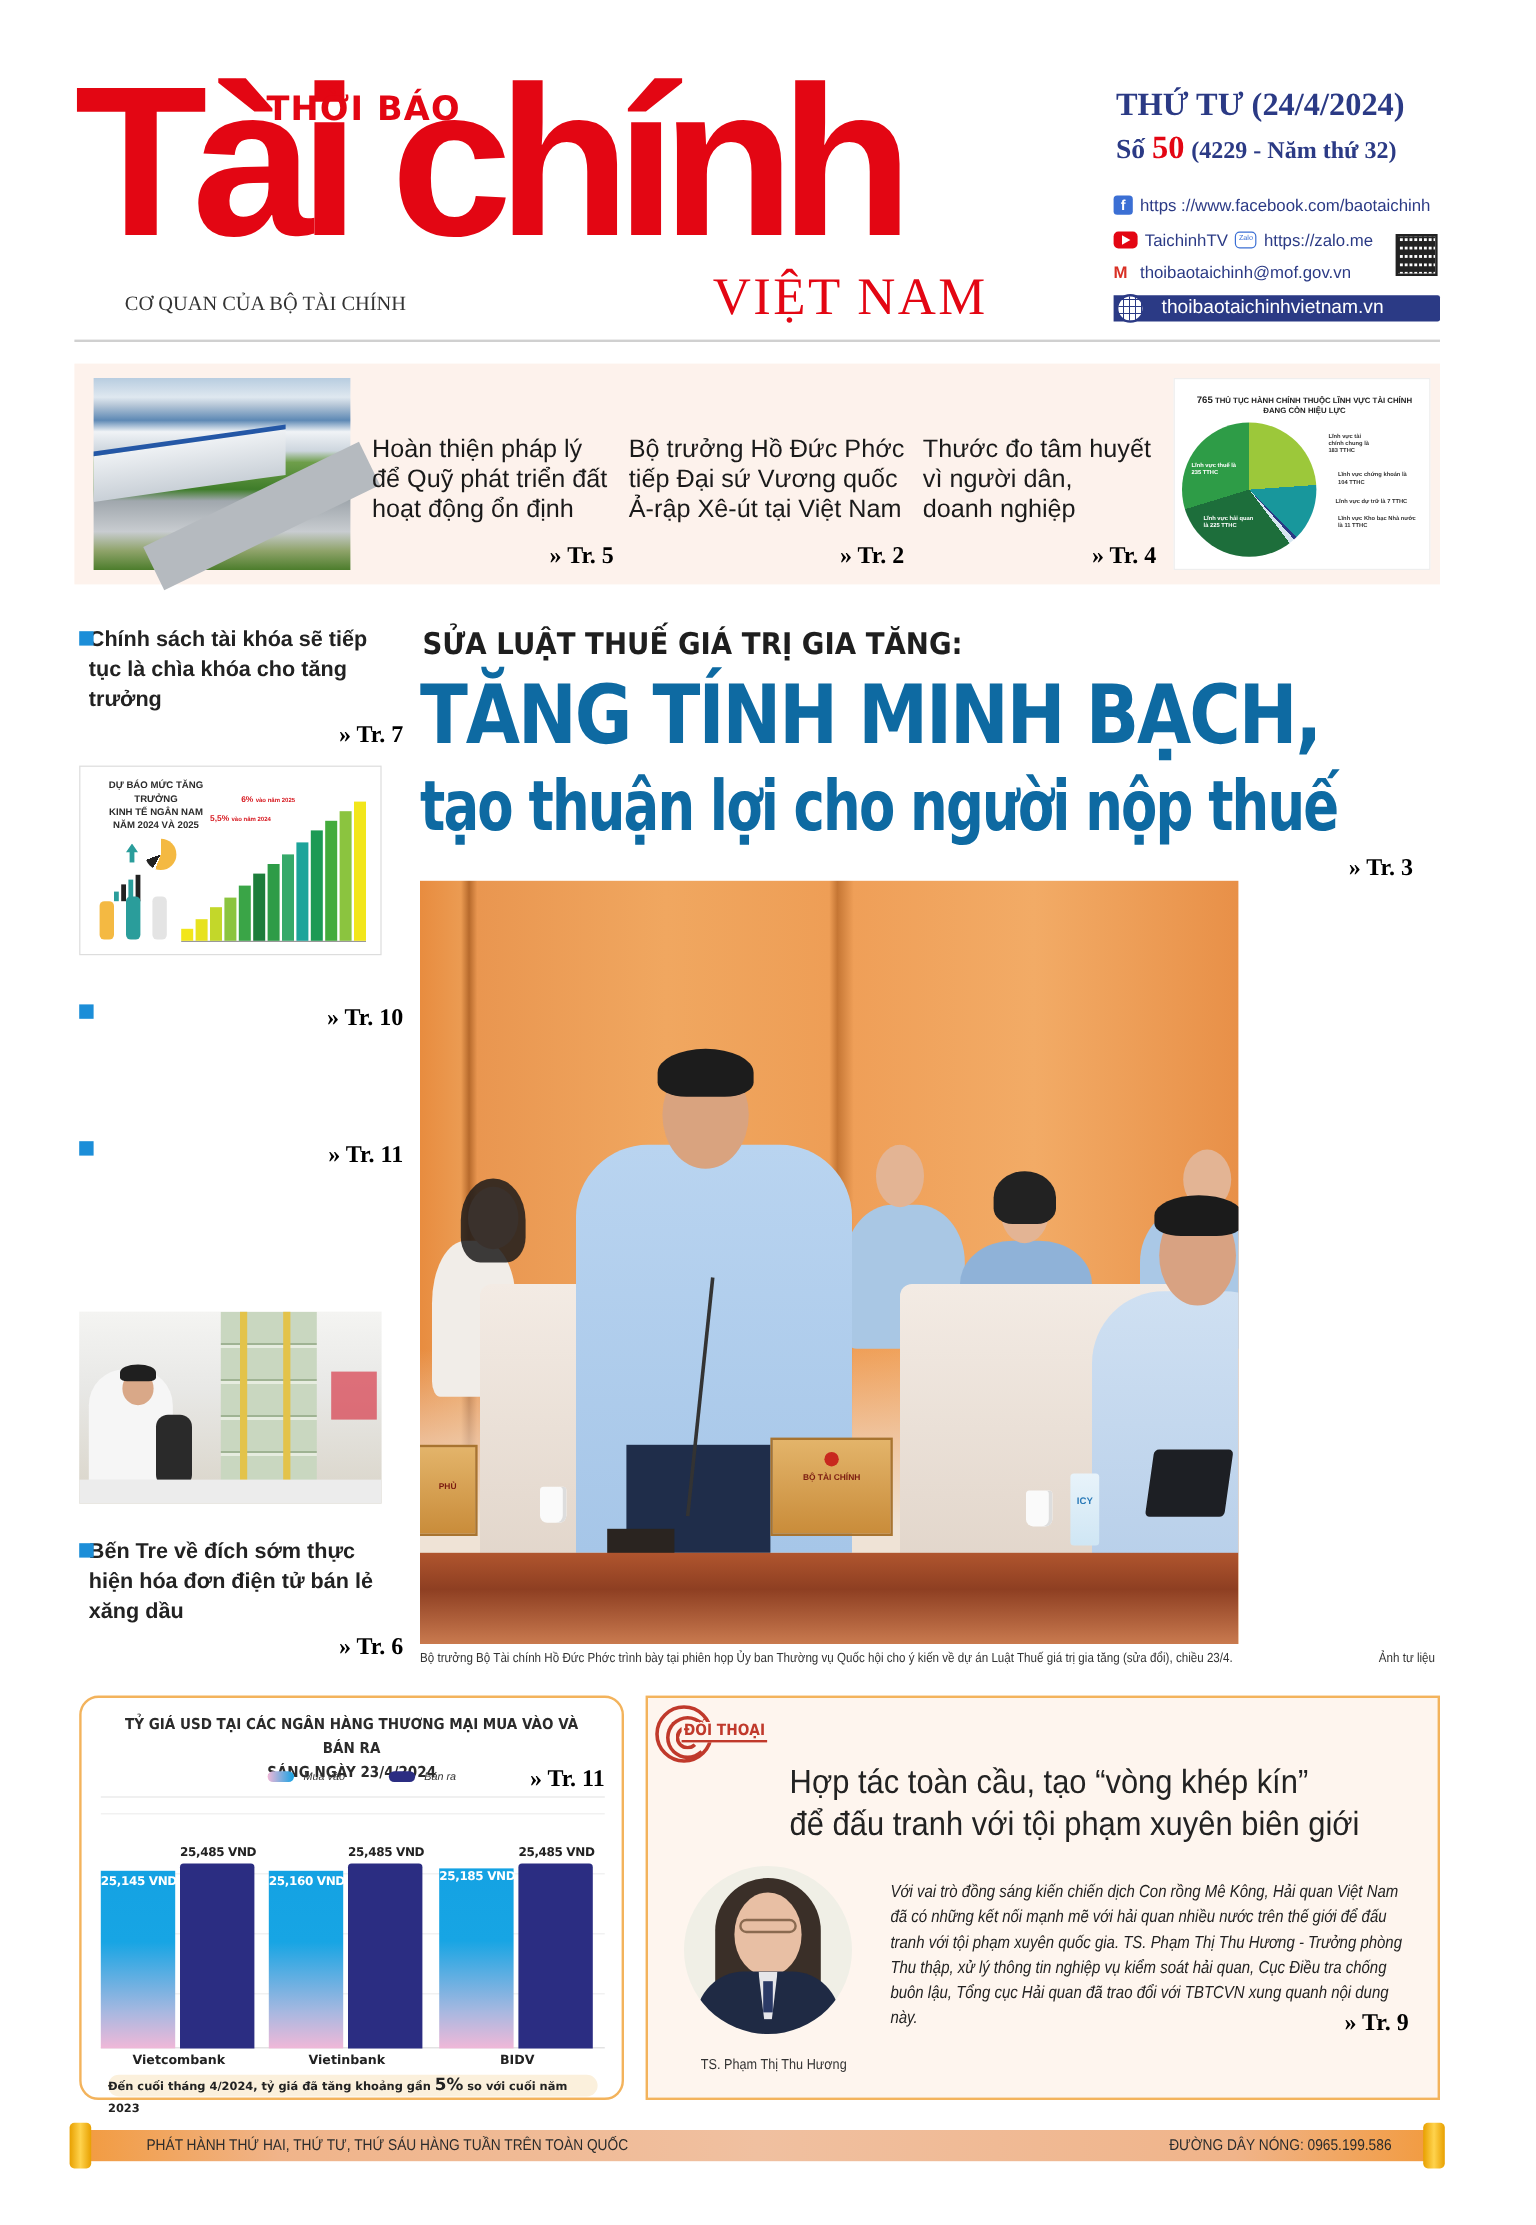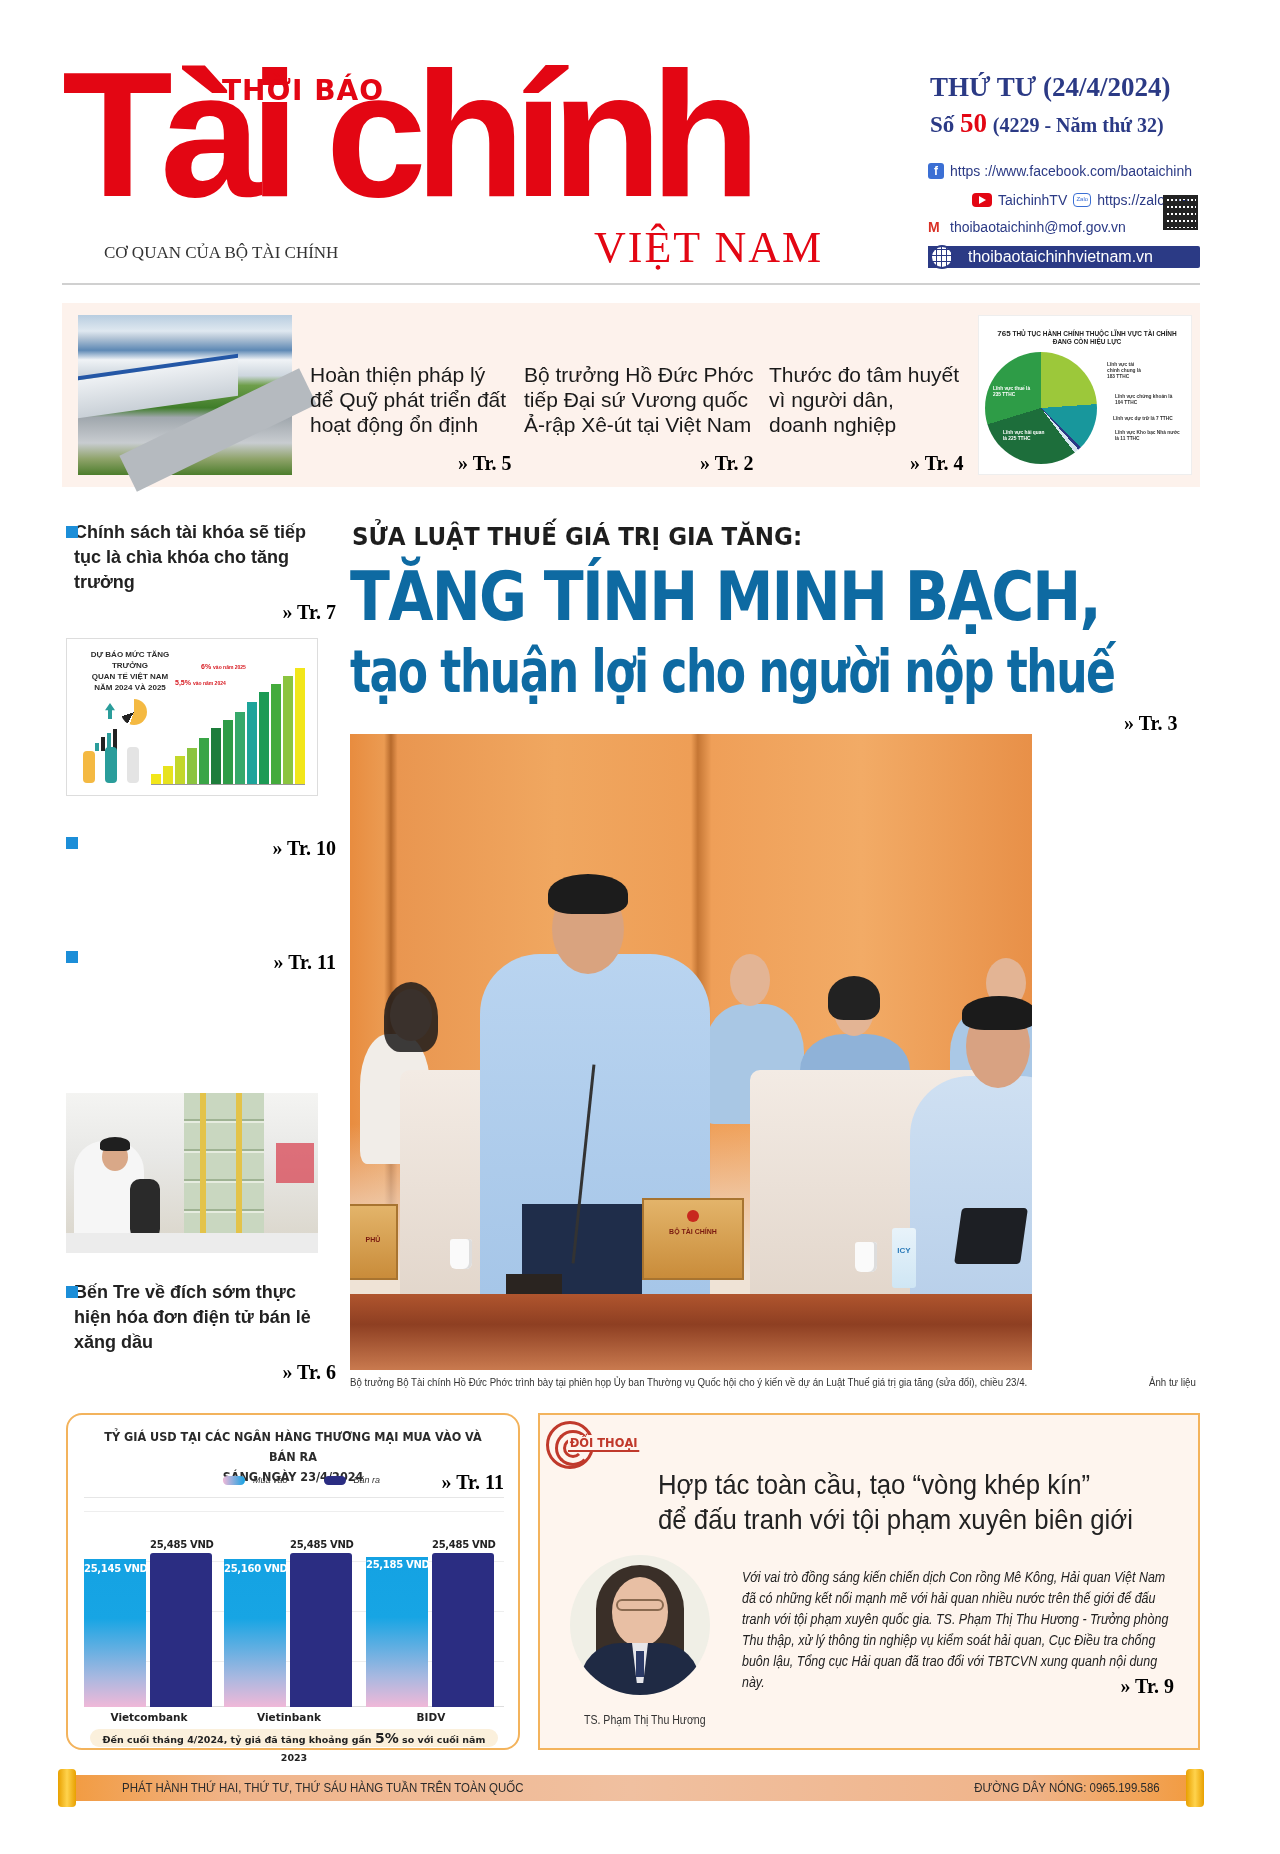--- a/index.html
+++ b/index.html
@@ -100,21 +100,21 @@
   .fx-tr { position: absolute; right: 14px; top: 56px; }
   .fx-rule { position: absolute; left: 16px; top: 82px; width: 420px; height: 1px; background: #e6e6e6; }
   .fx-plot { position: absolute; left: 16px; top: 96px; width: 420px; height: 196px; }
   .fx-grid { position: absolute; left: 0; width: 100%; height: 1px; background: #eee; }
   .fx-group { position: absolute; bottom: 0; height: 100%; }
   .fx-bar { position: absolute; bottom: 0; width: 62px; }
   .fx-buy { background: linear-gradient(180deg, #14a2e3 0%, #17a5e4 40%, #a9b8e0 80%, #f0b8d8 100%); }
   .fx-sell { background: #2b2d82; border-radius: 3px 3px 0 0; }
   .fx-val { position: absolute; font-family: "DejaVu Sans", sans-serif; font-weight: bold; font-size: 10px; white-space: nowrap; letter-spacing: -0.3px; }
   .fx-cat { position: absolute; top: 296px; font-family: "DejaVu Sans", sans-serif; font-weight: bold; font-size: 10.5px; color: #222; text-align: center; width: 130px; }
-  .fx-note { position: absolute; left: 22px; top: 314px; width: 408px; height: 18px; background: #fbf0dc; border-radius: 9px; font-family: "DejaVu Sans", sans-serif; font-weight: bold; font-size: 9.5px; line-height: 18px; text-align: center; color: #222; }
+  .fx-note { position: absolute; left: 22px; top: 314px; width: 408px; height: 18px; background: #fbf0dc; border-radius: 9px; font-family: "DejaVu Sans", sans-serif; font-weight: bold; font-size: 9.5px; line-height: 18px; text-align: left; color: #222; }
   .fx-note .big { font-size: 14px; }
 
   
   .iv-box { left: 538px; top: 1413px; width: 662px; height: 337px; border: 2px solid #f3b35c; background: #fef5ee; }
   .iv-logo { position: absolute; left: 6px; top: 6px; width: 48px; height: 48px; border-radius: 50%; border: 3px solid #c0392b; }
   .iv-logo::before { content: ""; position: absolute; left: 6px; top: 6px; width: 30px; height: 30px; border-radius: 50%; border: 3px solid #c0392b; border-right-color: transparent; }
   .iv-logo::after { content: ""; position: absolute; left: 14px; top: 14px; width: 14px; height: 14px; border-radius: 50%; border: 3px solid #c0392b; border-right-color: transparent; }
   .iv-label { position: absolute; left: 28px; top: 20px; font-family: "DejaVu Sans", sans-serif; font-weight: bold; font-size: 13px; color: #c0392b; background: #fef5ee; padding: 0 2px; border-bottom: 2px solid #c0392b; transform: scaleX(0.88); transform-origin: left top; }
   .iv-title { position: absolute; left: 118px; top: 52px; font-size: 28px; line-height: 35px; color: #222; transform: scaleX(0.92); transform-origin: left top; white-space: nowrap; }
   .iv-photo { position: absolute; left: 30px; top: 140px; width: 140px; height: 140px; border-radius: 50%; overflow: hidden; background: #f0efe6; }
@@ -140,21 +140,21 @@
 <div class="abs issue-no">
   <span>Số</span>
   <span class="num">50</span>
   <span class="sub">(4229 - Năm thứ 32)</span>
 </div>
 
 <div class="abs social" style="top:163px;">
   <span class="ico-fb">f</span>
   <span>https ://www.facebook.com/baotaichinh</span>
 </div>
-<div class="abs social" style="top:192px;margin-left:44px;">
+<div class="abs social" style="top:192px;">
   <span class="ico-yt"></span>
   <span>TaichinhTV</span>
   <span class="ico-zalo">Zalo</span>
   <span>https://zalo.me</span>
 </div>
 <div class="abs social" style="top:219px;">
   <span class="ico-gm">M</span>
   <span>thoibaotaichinh@mof.gov.vn</span>
 </div>
 <div class="abs qr"></div>
@@ -211,21 +211,21 @@
 
 <div class="abs side-item" style="top:520px;">
   <span class="side-bullet"></span>
   <div class="side-title">Chính sách tài khóa sẽ tiếp tục là chìa khóa cho tăng trưởng</div>
   <div class="side-tr tr-ref">» Tr. 7</div>
 </div>
 
 <div class="abs growth-box">
   <div class="gb-title">
     <div>DỰ BÁO MỨC TĂNG TRƯỞNG</div>
-    <div>QUAN TẾ VIỆT NAM</div>
+    <div>KINH TẾ NGÂN NAM</div>
     <div>NĂM 2024 VÀ 2025</div>
   </div>
   <div class="gb-ann" style="left:134px; top:24px;">
     <span>6%</span>
     <small>vào năm 2025</small>
   </div>
   <div class="gb-ann" style="left:108px; top:40px;">
     <span>5,5%</span>
     <small>vào năm 2024</small>
   </div>

